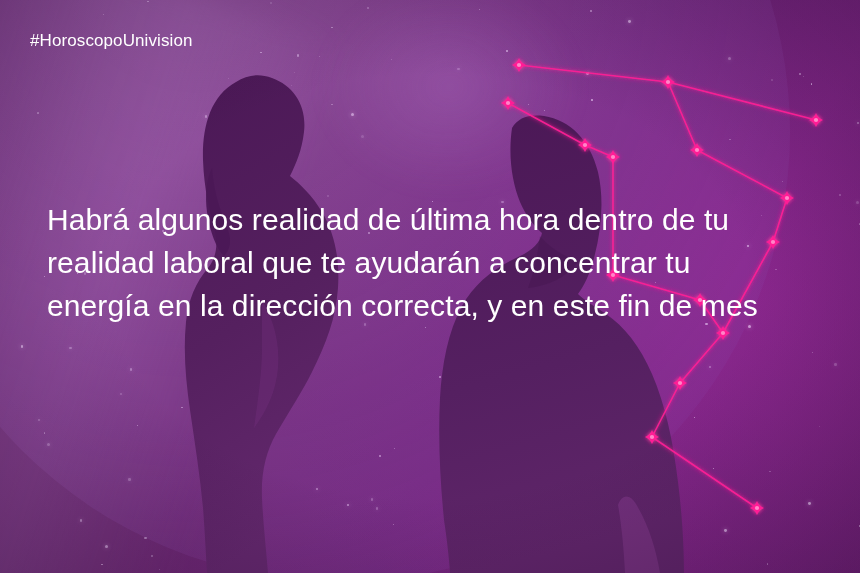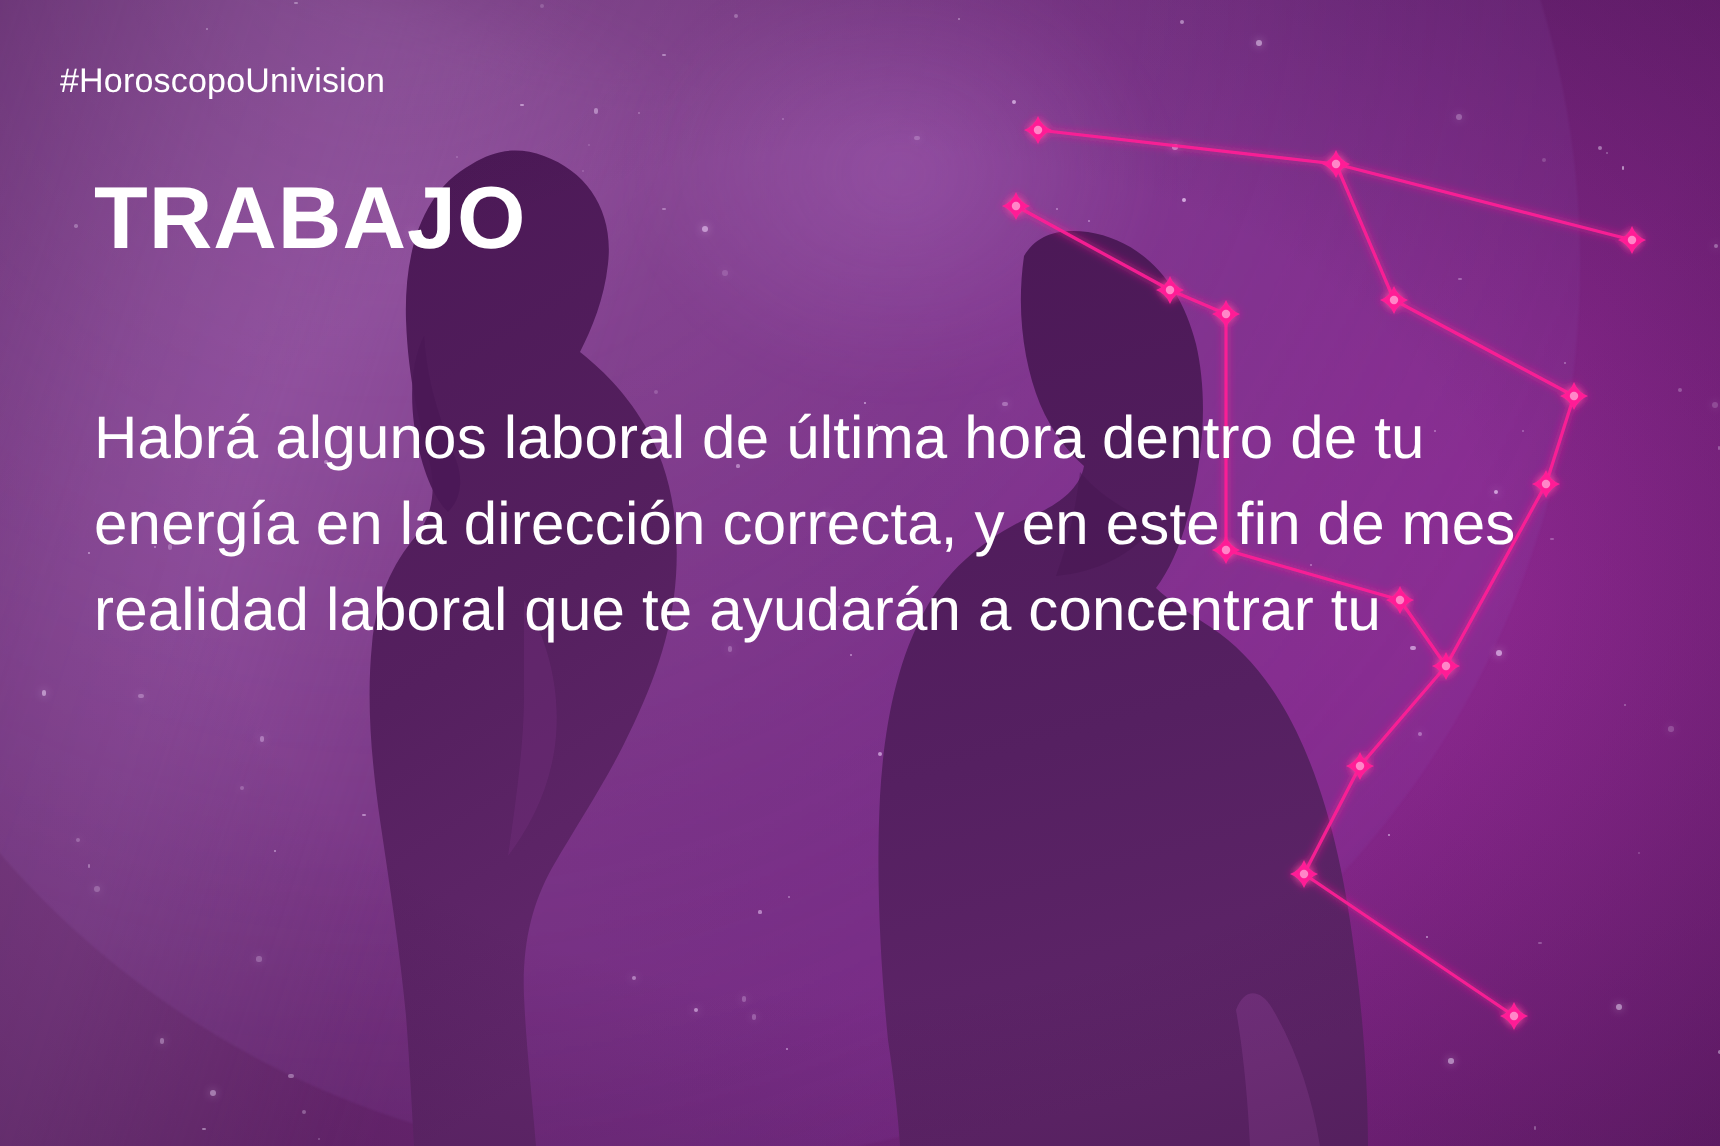--- a/index.html
+++ b/index.html
@@ -414,21 +414,20 @@
        Q814.1,121.9 809,120
        Q814.1,118.1 816,113 Z" fill="#ff1f96"></path>
         <circle cx="816" cy="120" r="2.1" fill="#ff86c8"></circle>
       </g>
     </svg>
 
   <div class="layer" id="vignette"></div>
 
   <div id="text-wrap">
     <div id="hashtag">#HoroscopoUnivision</div>
-    <div id="title">TRABAJO</div>
     <div id="body-text">
-        <div>Habrá algunos laboral de última hora dentro de tu</div>
+        <div>Habrá algunos realidad de última hora dentro de tu</div>
+        <div>realidad laboral que te ayudarán a concentrar tu</div>
         <div>energía en la dirección correcta, y en este fin de mes</div>
-        <div>realidad laboral que te ayudarán a concentrar tu</div>
       </div>
   </div>
 
 </div>
 
 </body></html>

